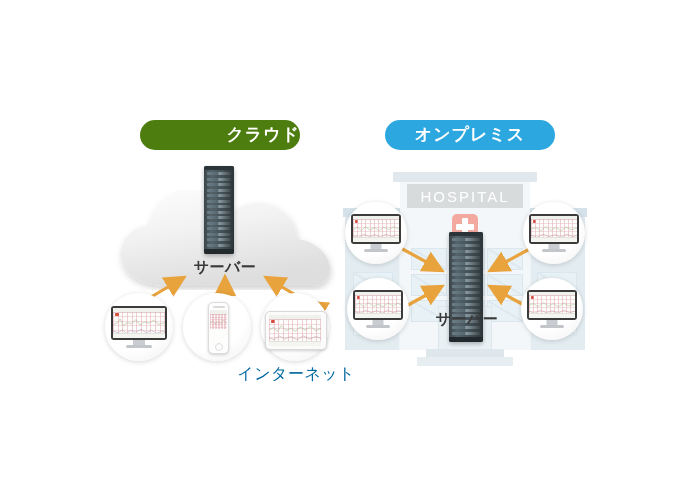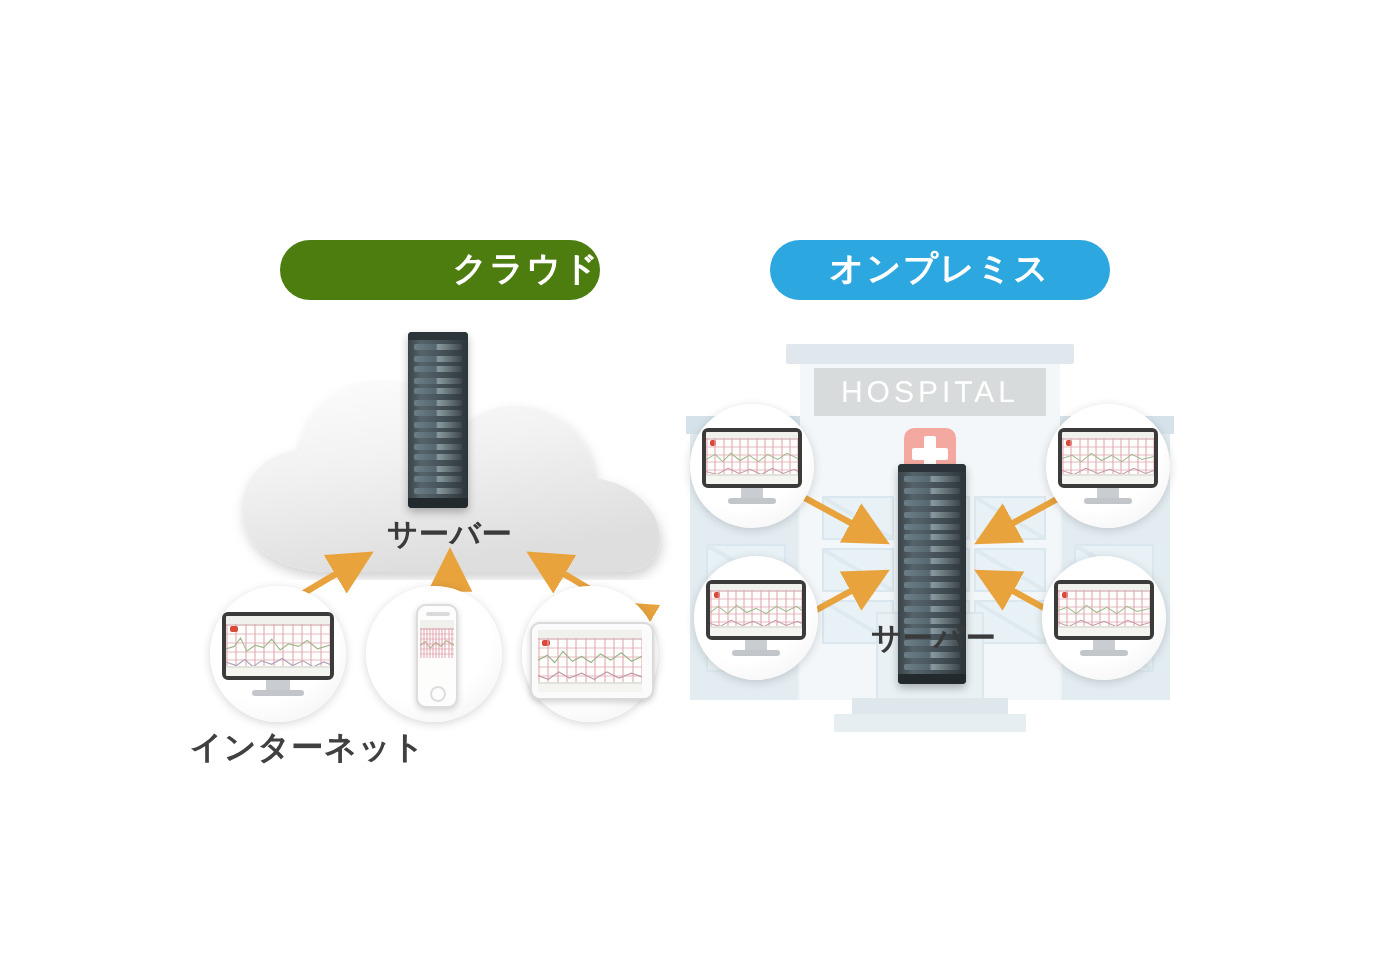--- a/index.html
+++ b/index.html
@@ -93,22 +93,22 @@
   }
   .scr .wave{position:absolute;left:0;right:0;height:40%;}
   .scr .wave svg{width:100%;height:100%;display:block;}
   .scr .botbar{position:absolute;left:0;bottom:0;right:0;height:14%;background:#f4f4f0;border-top:1px solid #e3e3de;}
 
   
   .arrowsvg{position:absolute;left:0;top:0;overflow:visible;}
 
   
   .caption{
-    position:absolute;text-align:left;
-    font-size:16px;color:#404040;font-weight:bold;letter-spacing:.5px;
+    position:absolute;text-align:right;
+    font-size:16px;color:#0369a1;font-weight:normal;letter-spacing:.5px;
     white-space:nowrap;
   }
 
   
   .hosp{position:absolute;left:0;top:8px;width:240px;height:200px;}
   .hosp .ground{position:absolute;left:0;bottom:18px;right:0;height:100px;background:#eef3f6;}
   .hosp .wingL{position:absolute;left:0;top:44px;width:54px;bottom:18px;background:#e3ecf1;}
   .hosp .wingR{position:absolute;right:0;top:44px;width:54px;bottom:18px;background:#e3ecf1;}
   .hosp .wingcapL{position:absolute;left:-2px;top:40px;width:58px;height:9px;background:#d5e2e9;}
   .hosp .wingcapR{position:absolute;right:-2px;top:40px;width:58px;height:9px;background:#d5e2e9;}

